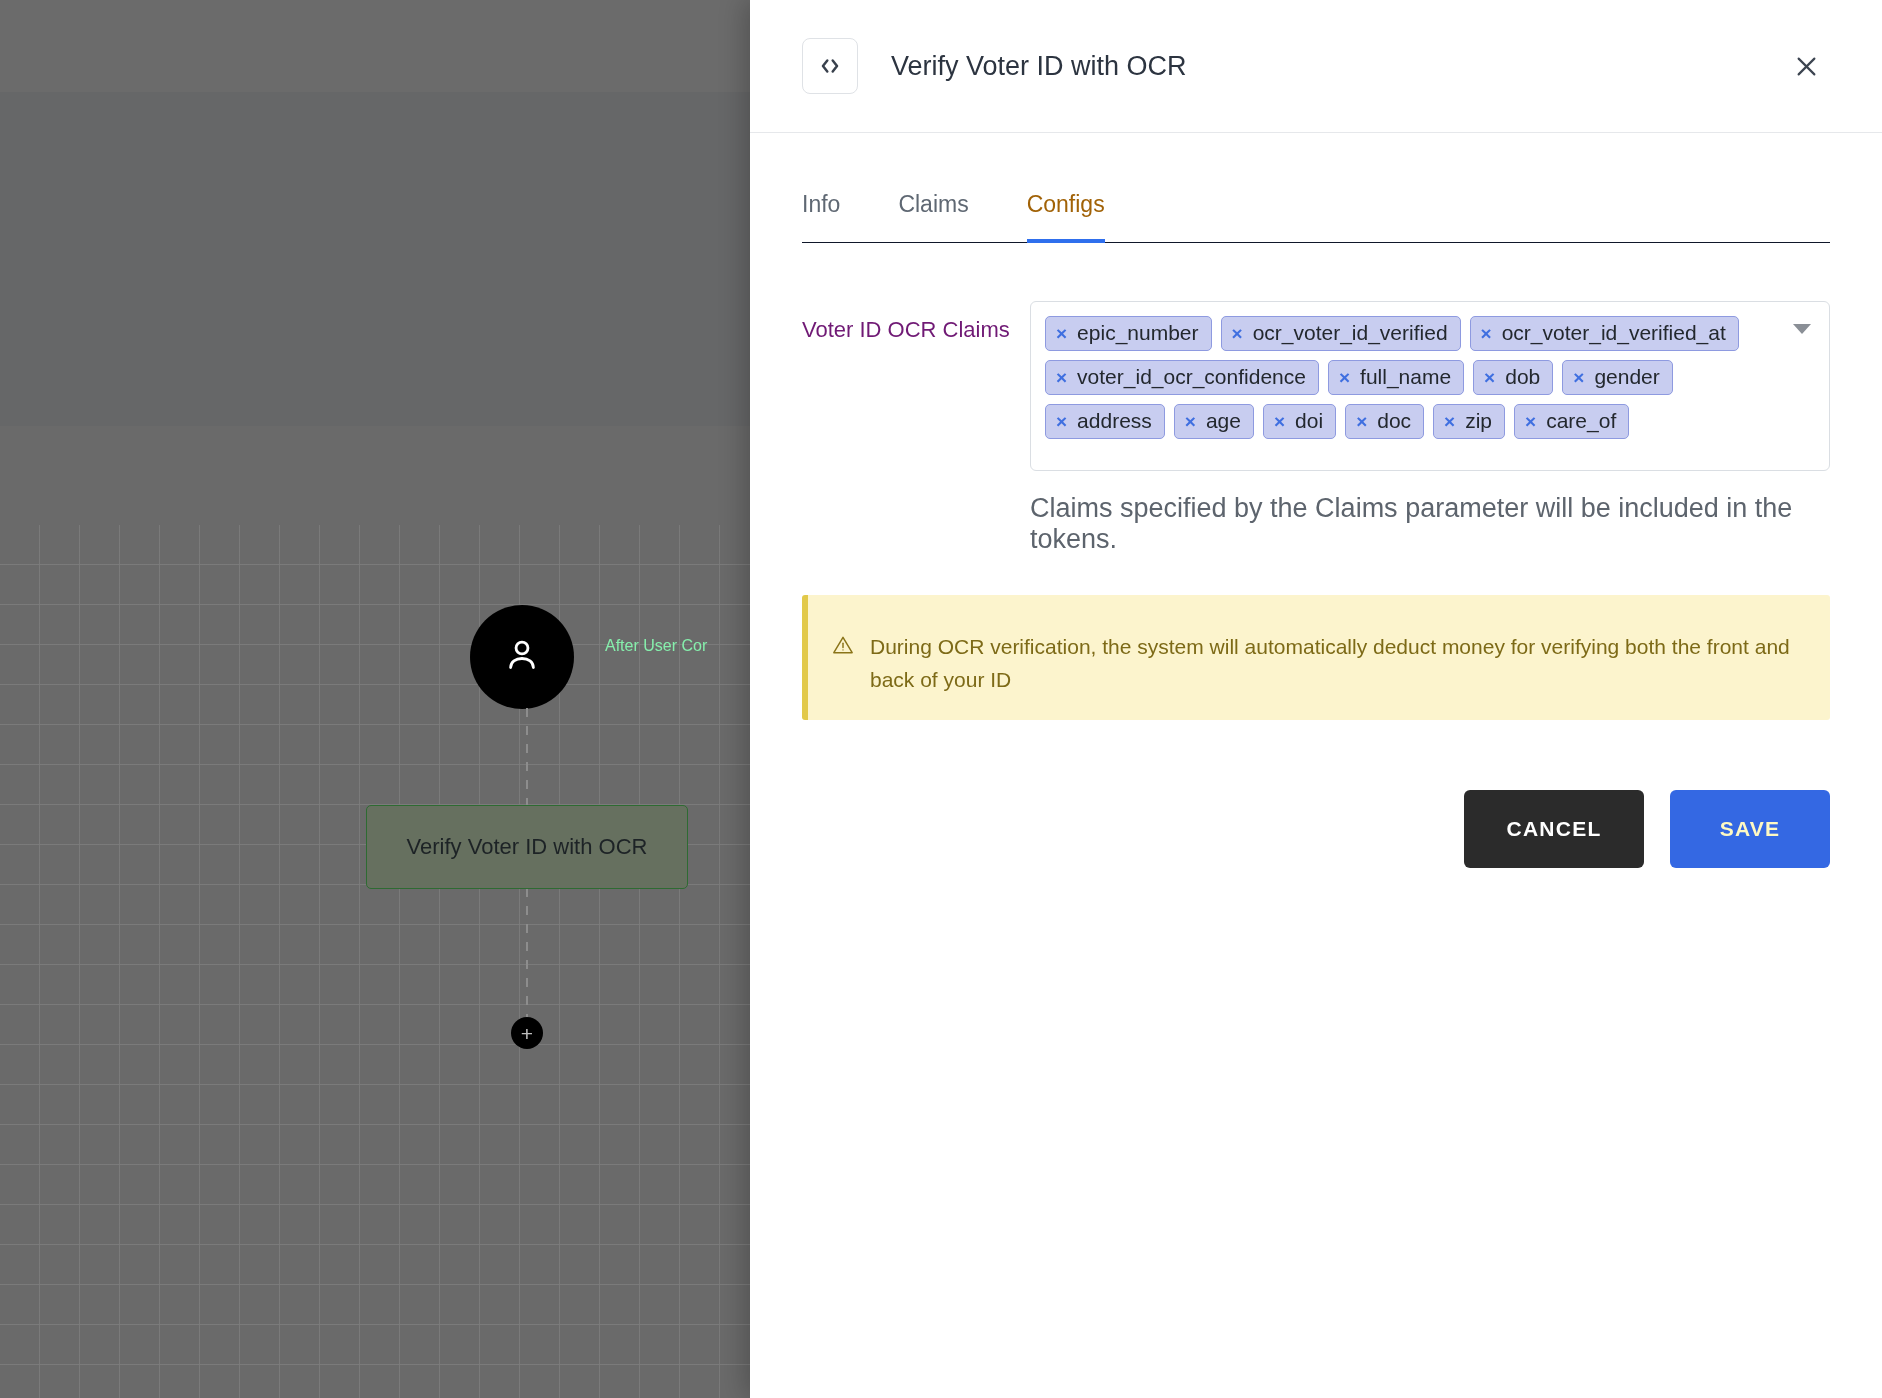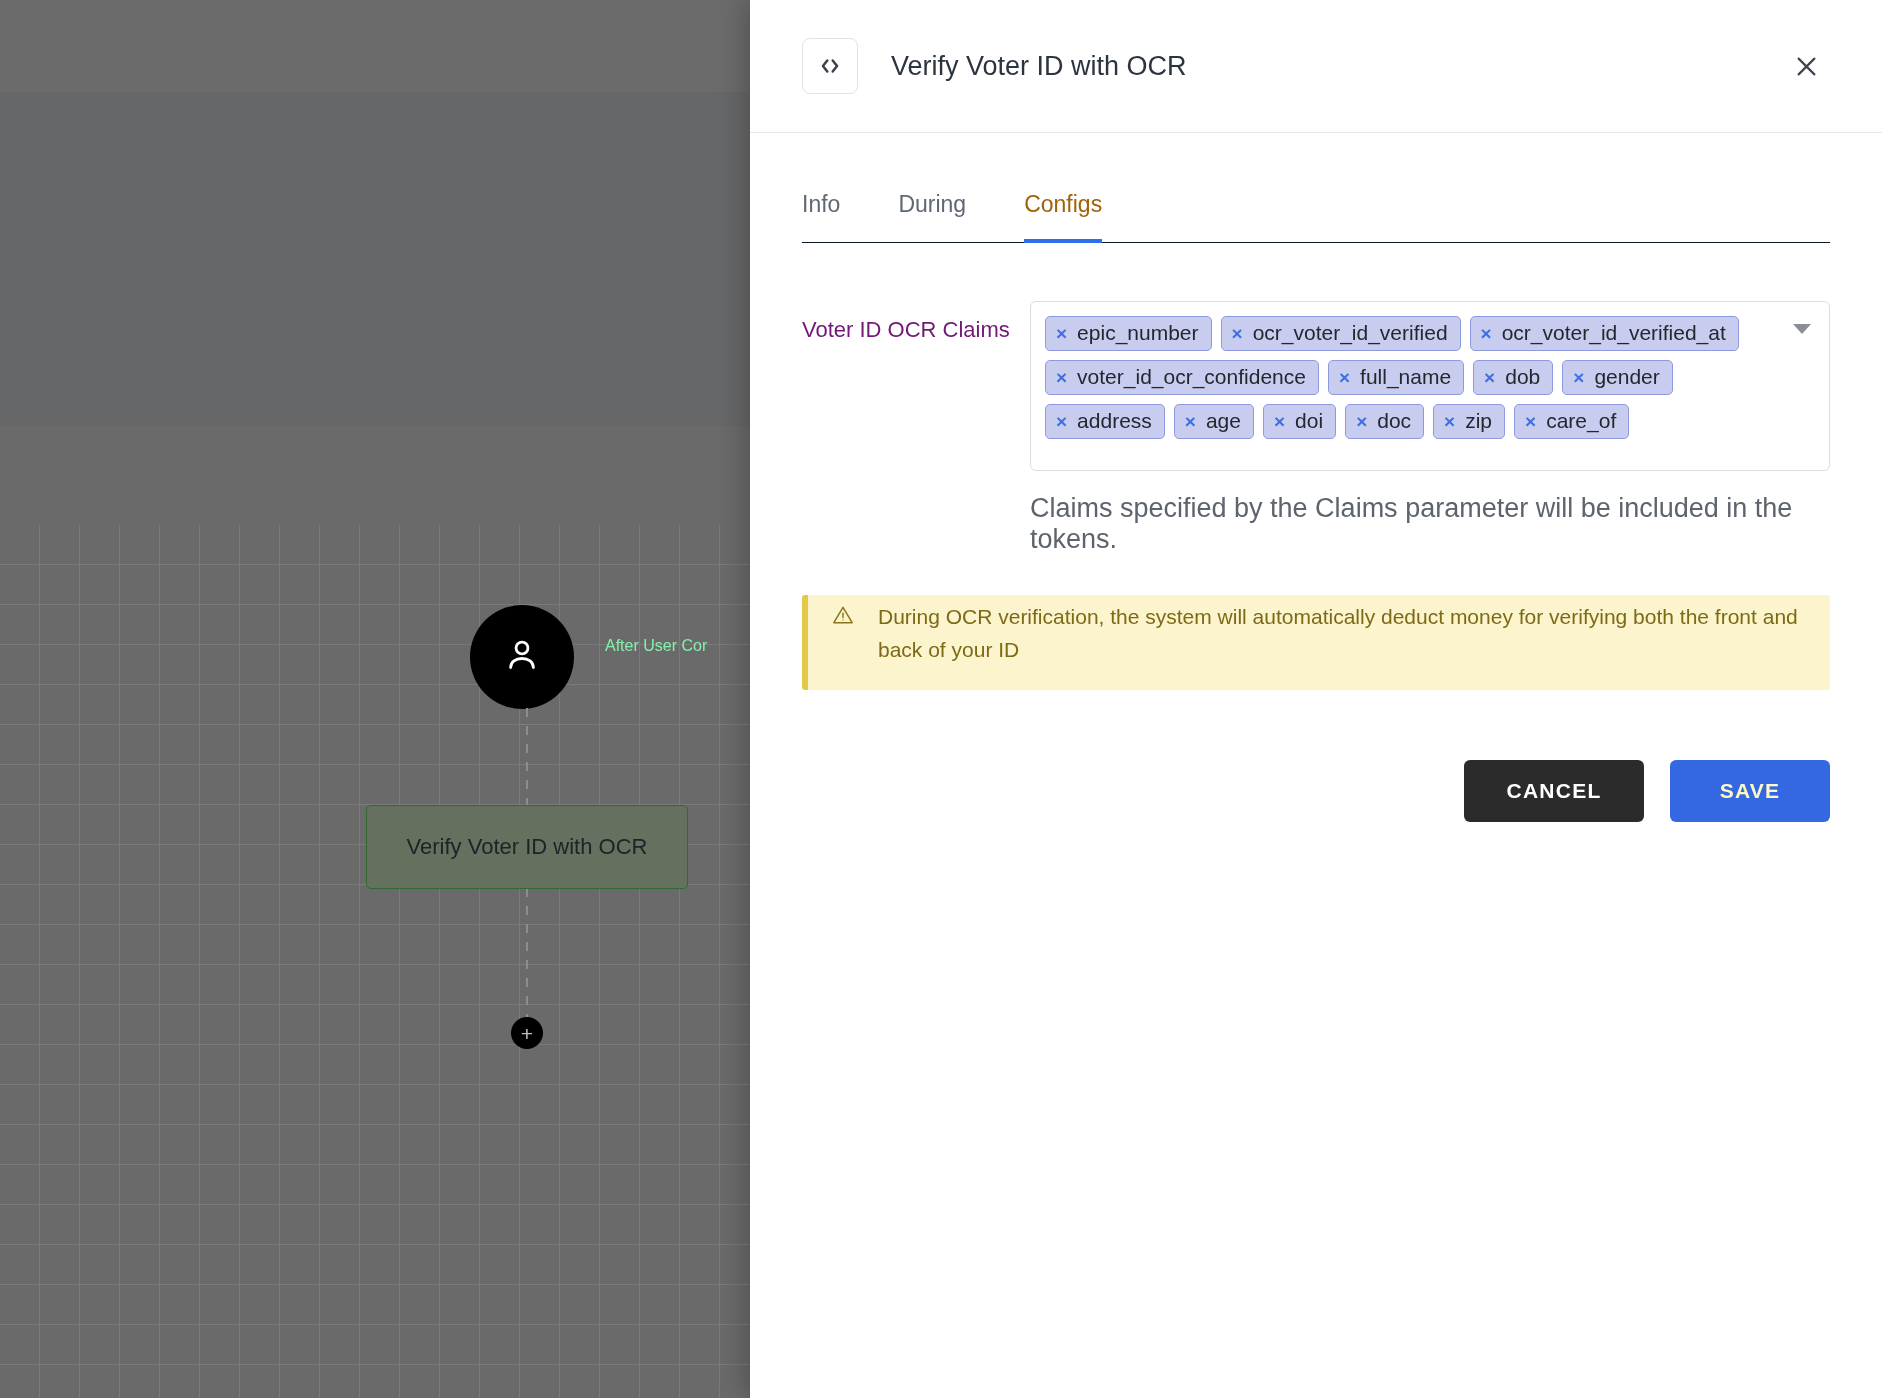--- a/index.html
+++ b/index.html
@@ -237,23 +237,23 @@
     margin-top: 22px;
     font-size: 27px;
     color: #5d646d;
   }
 
   .alert {
     margin: 40px 0 0 0;
     background: #fcf4cd;
     border-left: 6px solid #e2c94a;
     border-radius: 3px;
-    padding: 6px 28px 24px 24px;
-    display: flex;
-    gap: 24px;
+    padding: 36px 28px 24px 24px;
+    display: flex;
+    gap: 16px;
     align-items: flex-start;
   }
   .alert-icon {
     color: #8a7419;
     flex: 0 0 auto;
     padding-top: 3px;
   }
   .alert-icon svg { width: 22px; height: 22px; display: block; }
   .alert-text {
     font-size: 21px;
@@ -268,21 +268,21 @@
     gap: 26px;
     margin-top: 70px;
   }
   .btn {
     border: none;
     border-radius: 6px;
     font-size: 21px;
     font-weight: 700;
     letter-spacing: 0.06em;
     padding: 0 34px;
-    height: 62px;
+    height: 78px;
     cursor: pointer;
     font-family: "Liberation Sans", sans-serif;
   }
   .btn-cancel { background: #2b2b2b; color: #fff; min-width: 180px; }
   .btn-save { background: #3468e3; color: #fef9c3; min-width: 160px; }
 </style>
 </head>
 <body>
 
 <div id="root">
@@ -324,21 +324,21 @@
       <div class="close-btn">
         <svg viewBox="0 0 24 24" fill="none" stroke="currentColor" stroke-width="1.9" stroke-linecap="round">
           <line x1="5" y1="5" x2="19" y2="19"></line>
           <line x1="19" y1="5" x2="5" y2="19"></line>
         </svg>
       </div>
     </div>
 
     <div class="tabs">
       <div class="tab">Info</div>
-      <div class="tab">During</div>
+      <div class="tab">Claims</div>
       <div class="tab active">Configs</div>
     </div>
 
     <div class="form-area">
 
       <div class="field-row">
         <div class="field-label">Voter ID OCR Claims</div>
 
         <div class="field-control">
           <div class="chips-box" id="chips-box">

